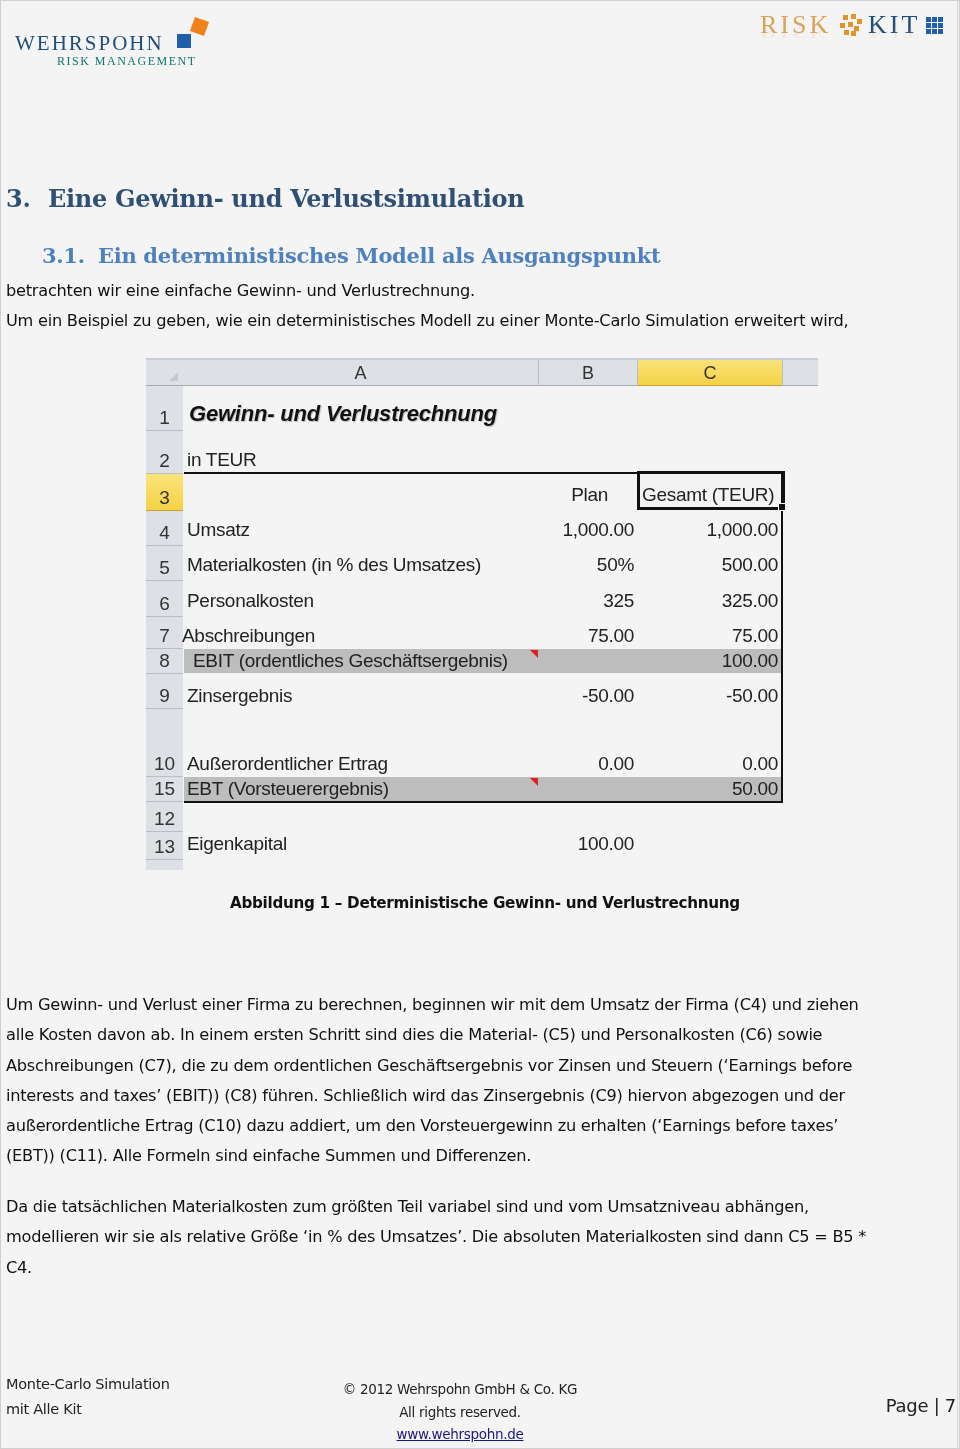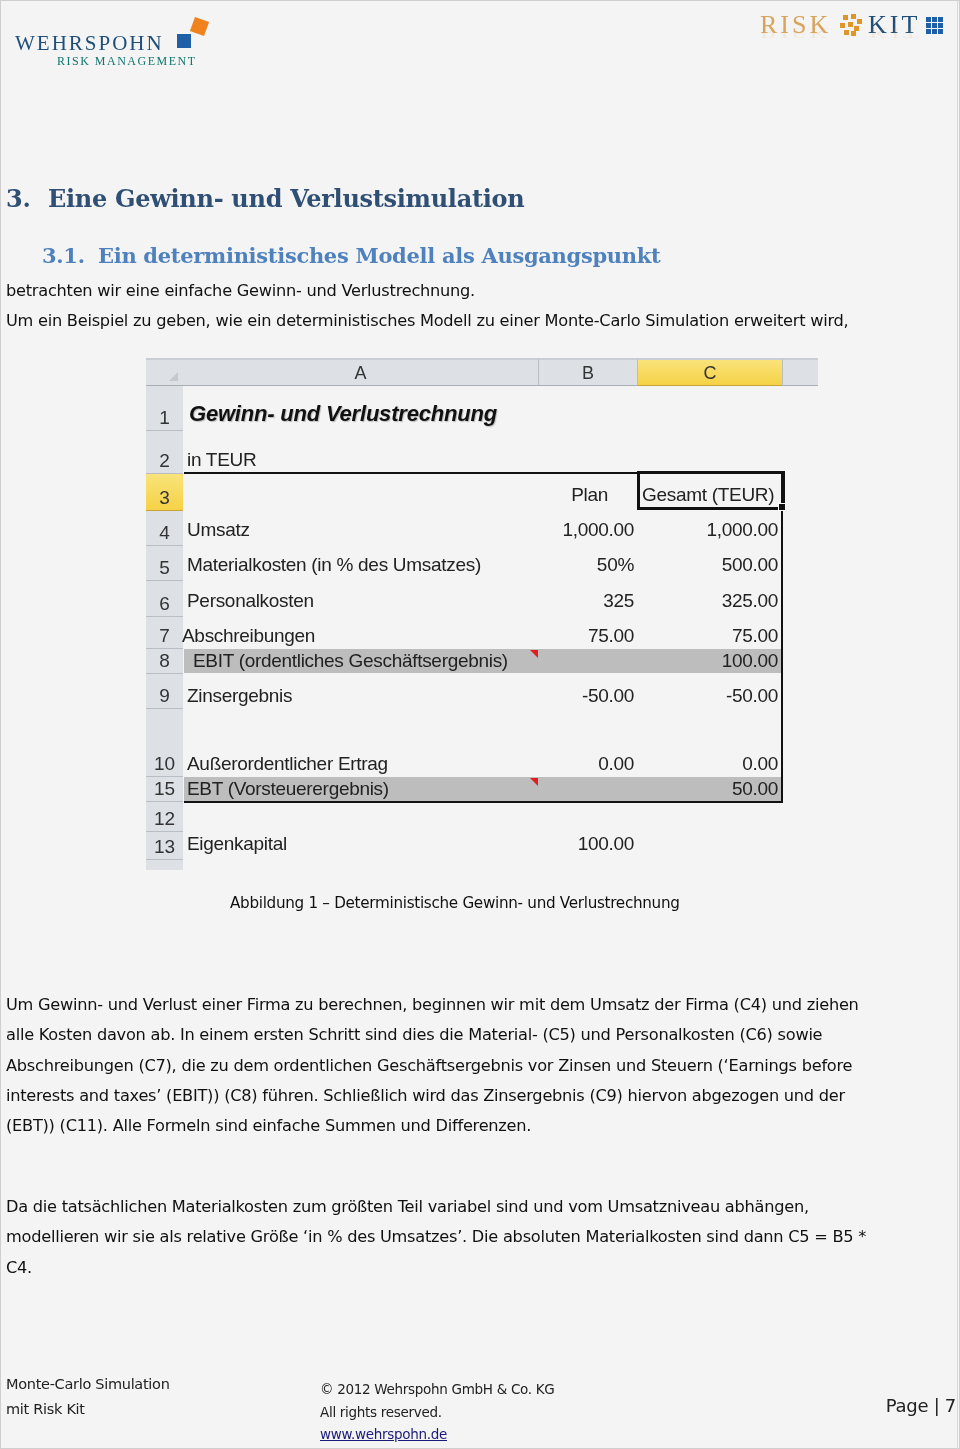--- a/index.html
+++ b/index.html
@@ -44,25 +44,25 @@
   .corner::after { content:""; position:absolute; right:5px; bottom:4px; width:0; height:0; border-left:9px solid transparent; border-bottom:9px solid #c4c9cf; }
   .rowhdr { position:absolute; left:0; width:37px; background:#dde1e6; border-bottom:1px solid #b9bec5; box-sizing:border-box; color:#333; font-size:19px; text-align:center; }
   .rowhdr.sel { background:linear-gradient(#f9e37a, #f5d246); border-bottom:1px solid #c8a33a; }
   .rowhdr span { position:absolute; left:0; right:0; bottom:1px; }
   .cell { position:absolute; font-size:19px; color:#222; white-space:nowrap; letter-spacing:-0.3px; }
   .cell.r { text-align:right; }
   .band { position:absolute; left:38px; width:597px; height:24px; background:#bdbdbd; }
   .title-cell { font-size:22px; font-weight:bold; font-style:italic; color:#111; letter-spacing:-0.2px; text-shadow:1px 1px 1px #bbb; }
   .comment-mark { position:absolute; width:0; height:0; border-left:8px solid transparent; border-top:8px solid #e02020; }
 
-  .caption { position:absolute; left:230px; top:894px; font-family:"DejaVu Sans", sans-serif; font-weight:normal; font-size:15.2px; color:#111; letter-spacing:-0.3px; white-space:nowrap; }
+  .caption { position:absolute; left:230px; top:894px; font-family:"DejaVu Sans", sans-serif; font-weight:bold; font-size:15.2px; color:#111; letter-spacing:-0.3px; white-space:nowrap; }
 
   
   .footer-left { position:absolute; left:6px; top:1372px; font-family:"DejaVu Sans", sans-serif; font-size:14.5px; line-height:25px; color:#222; letter-spacing:-0.3px; }
-  .footer-center { position:absolute; left:320px; width:280px; top:1378px; font-family:"DejaVu Sans", sans-serif; font-size:13.5px; line-height:22.5px; color:#222; letter-spacing:-0.3px; }
+  .footer-center { position:absolute; left:320px; width:280px; top:1378px; text-align:center; font-family:"DejaVu Sans", sans-serif; font-size:13.5px; line-height:22.5px; color:#222; letter-spacing:-0.3px; }
   .footer-center a { color:#1a1a7a; text-decoration:underline; }
   .footer-right { position:absolute; right:4px; top:1395px; font-family:"DejaVu Sans", sans-serif; font-size:18px; color:#222; letter-spacing:-0.3px; }
 </style>
 </head>
 <body>
 
 <div class="page-border"></div>
 <div class="right-edge"></div>
 
 <div class="logo-left">
@@ -210,31 +210,32 @@
   <div class="cell r" style="left:392px;width:96px;top:475px;">100.00</div>
 </div>
 
 <div class="caption">Abbildung 1 – Deterministische Gewinn- und Verlustrechnung</div>
 
 <div class="para" style="top:990px;">
   <span class="line">Um Gewinn- und Verlust einer Firma zu berechnen, beginnen wir mit dem Umsatz der Firma (C4) und ziehen</span>
   <span class="line">alle Kosten davon ab. In einem ersten Schritt sind dies die Material- (C5) und Personalkosten (C6) sowie</span>
   <span class="line">Abschreibungen (C7), die zu dem ordentlichen Geschäftsergebnis vor Zinsen und Steuern (‘Earnings before</span>
   <span class="line">interests and taxes’ (EBIT)) (C8) führen. Schließlich wird das Zinsergebnis (C9) hiervon abgezogen und der</span>
+  <span class="line">außerordentliche Ertrag (C10) dazu addiert, um den Vorsteuergewinn zu erhalten (‘Earnings before taxes’</span>
   <span class="line">(EBT)) (C11). Alle Formeln sind einfache Summen und Differenzen.</span>
 </div>
 
 <div class="para" style="top:1192px;">
   <span class="line">Da die tatsächlichen Materialkosten zum größten Teil variabel sind und vom Umsatzniveau abhängen,</span>
   <span class="line">modellieren wir sie als relative Größe ‘in % des Umsatzes’. Die absoluten Materialkosten sind dann C5 = B5 *</span>
   <span class="line">C4.</span>
 </div>
 
 <div class="footer-left">
   <div>Monte-Carlo Simulation</div>
-  <div>mit Risk Kit</div>
+  <div>mit Alle Kit</div>
 </div>
 <div class="footer-center">
   <div>© 2012 Wehrspohn GmbH &amp; Co. KG</div>
   <div>All rights reserved.</div>
   <div><a href="www.wehrspohn.de">www.wehrspohn.de</a></div>
 </div>
 <div class="footer-right">Page | 7</div>
 
 </body></html>

